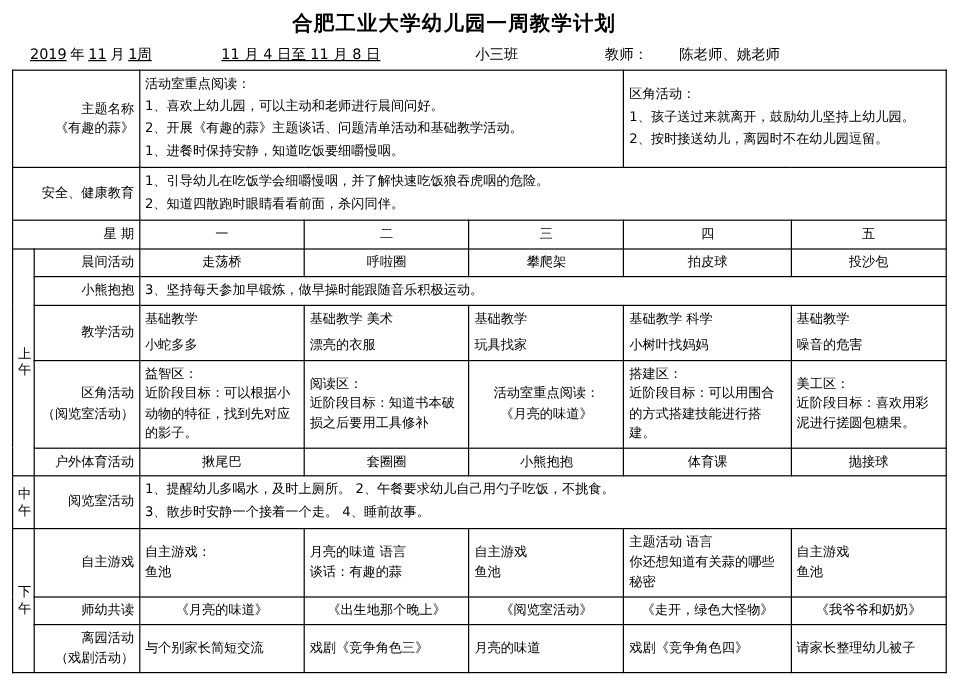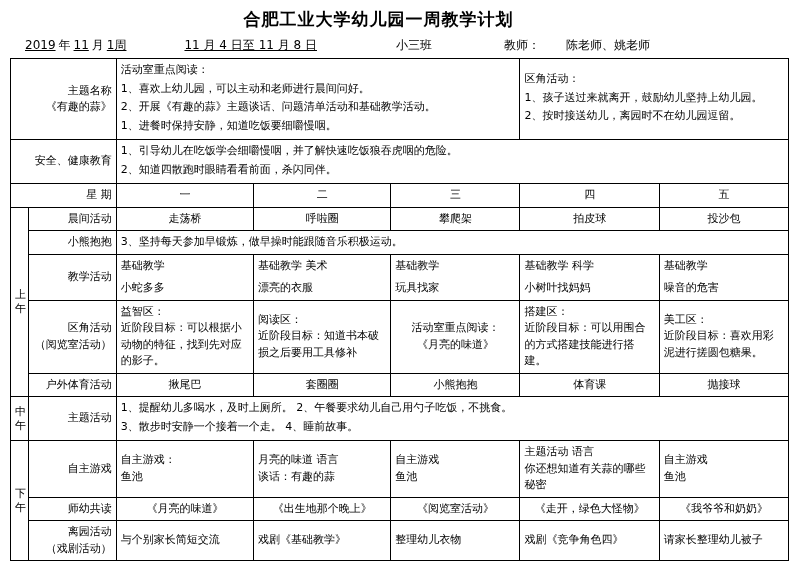--- a/index.html
+++ b/index.html
@@ -248,21 +248,21 @@
         <td class="ctr">抛接球</td>
       </tr>
 
       <tr>
         <td class="side">
           <span>
               <span>中</span>
               <span>午</span>
             </span>
         </td>
-        <td class="lbl">主题活动</td>
+        <td class="lbl">阅览室活动</td>
         <td class="txt" colspan="5">
           <div class="nowrap-lines">
             <p>1、提醒幼儿多喝水，及时上厕所。    2、午餐要求幼儿自己用勺子吃饭，不挑食。</p>
             <p>3、散步时安静一个接着一个走。    4、睡前故事。</p>
           </div>
         </td>
       </tr>
 
       <tr>
         <td class="side" rowspan="3">
@@ -292,22 +292,22 @@
         <td class="ctr">《走开，绿色大怪物》</td>
         <td class="ctr">《我爷爷和奶奶》</td>
       </tr>
 
       <tr>
         <td class="lbl">
           <div>离园活动</div>
           <div>（戏剧活动）</div>
         </td>
         <td class="txt">与个别家长简短交流</td>
-        <td class="txt">戏剧《基础教学》</td>
-        <td class="txt">整理幼儿衣物</td>
+        <td class="txt">戏剧《竞争角色三》</td>
+        <td class="txt">月亮的味道</td>
         <td class="txt">戏剧《竞争角色四》</td>
         <td class="txt">请家长整理幼儿被子</td>
       </tr>
 
     </tbody>
   </table>
 
 </div>
 
 </body></html>

